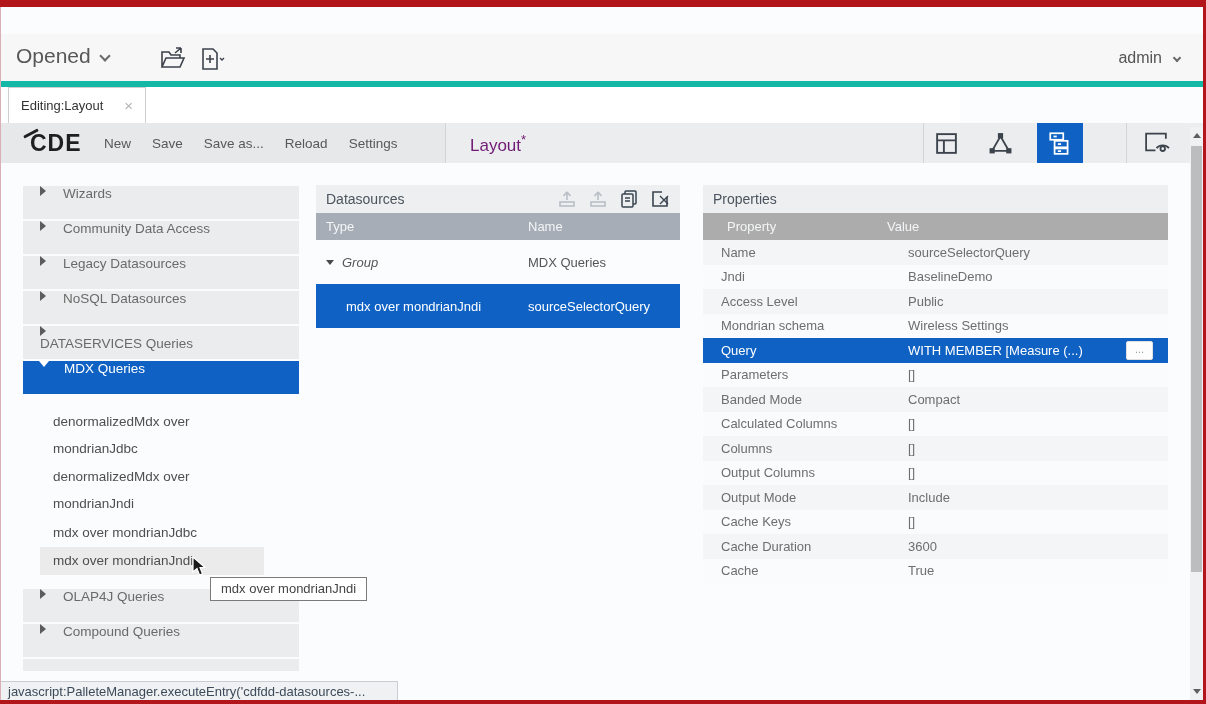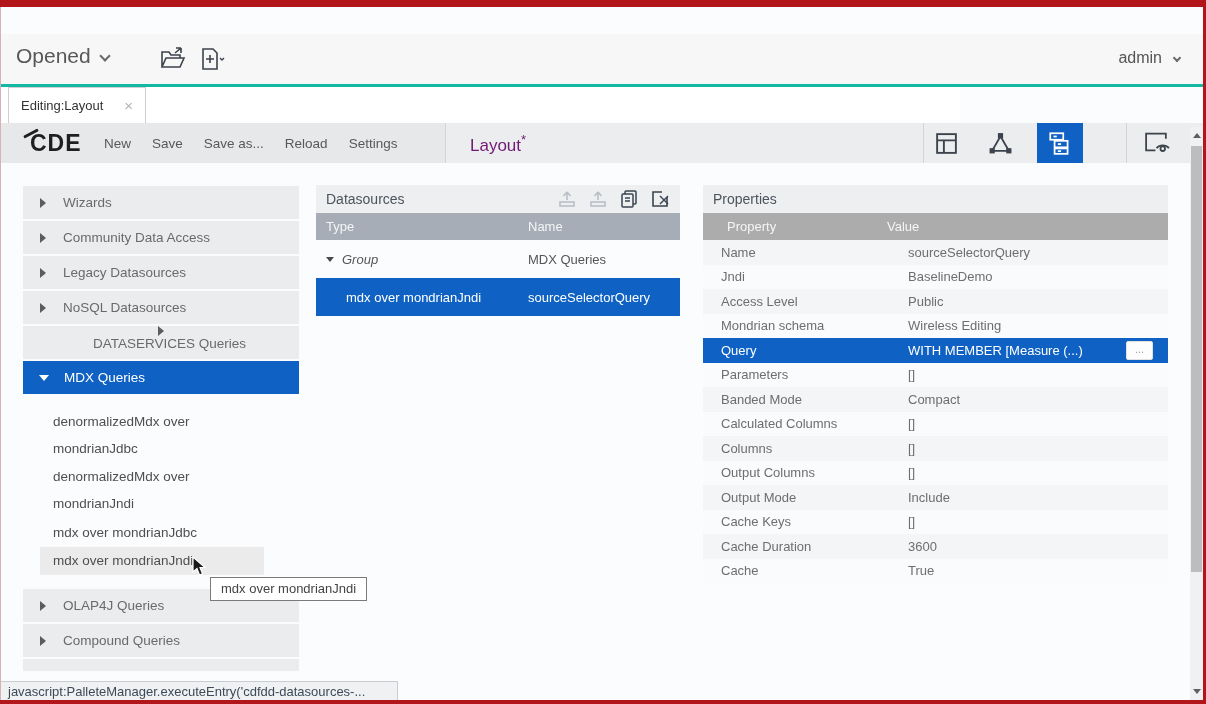--- a/index.html
+++ b/index.html
@@ -12,21 +12,21 @@
   .top-red   { position:absolute; left:0; top:0; width:1206px; height:7px; background:#b2161a; }
   .right-red { position:absolute; right:0; top:7px; width:3px; height:697px; background:#b2161a; }
   .bottom-red{ position:absolute; left:0; top:700px; width:1206px; height:4px; background:#b2161a; }
   .left-pink { position:absolute; left:0; top:7px; width:1px; height:693px; background:#d9b0b6; }
 
   .menubar { position:absolute; left:0; top:7px; width:1206px; height:27px; background:#f7f7f8;
              display:flex; align-items:center; padding-left:16px; gap:31px;margin-top:32px; }
   .menubar span { font-size:13px; color:#3c3c3c; cursor:default; }
 
   .titlebar { position:absolute; left:0; top:34px; width:1206px; height:53px; background:#f7f7f8;
-              border-bottom:3px solid #14b8a6; }
+              border-bottom:6px solid #14b8a6; }
   .opened { position:absolute; left:16px; top:10px; font-size:21px; color:#585858; }
   .chev { display:inline-block; width:8px; height:8px; border-right:2px solid #6a6a6a;
           border-bottom:2px solid #6a6a6a; transform:rotate(45deg); margin-left:10px; margin-bottom:3px; }
   .tb-icon { position:absolute; top:13px; color:#3d434c; cursor:pointer; }
   .admin { position:absolute; right:26px; top:15px; font-size:16px; color:#555; }
   .admin .chev { width:6px; height:6px; margin-left:12px; margin-bottom:2px; }
 
   .tabbar { position:absolute; left:0; top:87px; width:960px; height:36px; background:#ffffff; }
   .tab { position:absolute; left:8px; top:0; width:138px; height:36px; background:#fff;
          border:1px solid #cfcfcf; border-bottom:none; display:flex; align-items:center; padding:0 12px; }
@@ -44,21 +44,21 @@
   .cde-buttons { position:absolute; left:104px; top:0; height:40px; display:flex; align-items:center; gap:21px; }
   .cde-buttons span { font-size:13.5px; color:#585858; cursor:pointer; }
   .doc-title { position:absolute; left:470px; top:9px; font-size:17px; color:#701a75; }
   .doc-title sup { font-size:13px; }
   .icon-btn { position:absolute; top:3px; width:36px; height:34px; display:flex; align-items:center;
               justify-content:center; color:#3c434c; cursor:pointer; }
   .icon-btn.active { top:0; height:40px; width:46px; background:#0f62c4; color:#ffffff; }
 
   
   .acc-item { position:absolute; left:23px; width:276px; height:33px; background:#ebeced;
-              display:flex; align-items:center; padding-left:17px; cursor:pointer; overflow:hidden; }
+              display:flex; align-items:flex-start; padding-left:17px; cursor:pointer; overflow:hidden; }
   .acc-item .arr { width:0; height:0; border-top:5px solid transparent; border-bottom:5px solid transparent;
                    border-left:6px solid #5c5c5c; margin-right:17px; }
   .acc-item .lbl { font-size:13.5px; color:#6a6a6a; }
   .acc-item.selected { background:#0f62c4; }
   .acc-item.selected .lbl { color:#fff; }
   .acc-item.selected .arr { border-left:5px solid transparent; border-right:5px solid transparent;
                             border-top:6px solid #fff; border-bottom:none; margin-right:15px; margin-left:-1px; }
   .child-item { position:absolute; left:40px; width:224px; padding-left:13px; font-size:13.5px;
                 color:#4f4f4f; line-height:27px; cursor:pointer; }
   .child-item.hover { background:#ebebec; }
@@ -71,21 +71,21 @@
   
   .panel-title { height:28px; background:#edeff0; display:flex; align-items:center; padding:0 10px; }
   .panel-title .pt-label { font-size:14px; color:#4b545e; }
   .ds-panel { position:absolute; left:316px; top:185px; width:364px; }
   .ds-icons { margin-left:auto; display:flex; gap:11px; align-items:center; }
   .ds-icons .ic { cursor:pointer; display:flex; }
   .ic.dim { color:#b9bfc7; }
   .ic.dark { color:#3a4450; }
   .grid-head { height:27px; display:flex; align-items:center; font-size:13px; color:#f4f5f6; }
   .ds-panel .grid-head { background:#a6adb7; }
-  .ds-row { height:38px; display:flex; align-items:center; font-size:13px; color:#555; }
+  .ds-row { height:44px; display:flex; align-items:center; font-size:13px; color:#555; }
   .ds-row .c1 { padding-left:10px; width:212px; display:flex; align-items:center; }
   .ds-row.sel { background:#0f62c4; color:#fff; }
   .tri-down { width:0; height:0; border-left:4px solid transparent; border-right:4px solid transparent;
               border-top:5px solid #4a4a4a; margin-right:8px; }
 
   .pr-panel { position:absolute; left:703px; top:185px; width:465px; }
   .pr-panel .grid-head { background:#acacac; }
   .pr-row { height:24.5px; display:flex; align-items:center; font-size:13px; color:#6e6e6e; position:relative; }
   .pr-row:nth-child(odd) { background:#f4f5f6; }
   .pr-row:nth-child(even){ background:#fafbfc; }
@@ -306,21 +306,21 @@
   <div class="pr-row">
     <span class="lab">Jndi</span>
       <span class="val">BaselineDemo</span>
   </div>
   <div class="pr-row">
     <span class="lab">Access Level</span>
       <span class="val">Public</span>
   </div>
   <div class="pr-row">
     <span class="lab">Mondrian schema</span>
-      <span class="val">Wireless Editing</span>
+      <span class="val">Wireless Settings</span>
   </div>
   <div class="pr-row sel">
     <span class="lab">Query</span>
       <span class="val">WITH MEMBER [Measure (...)</span>
     <span class="dots-btn">...</span>
   </div>
   <div class="pr-row">
     <span class="lab">Parameters</span>
       <span class="val">[]</span>
   </div>

